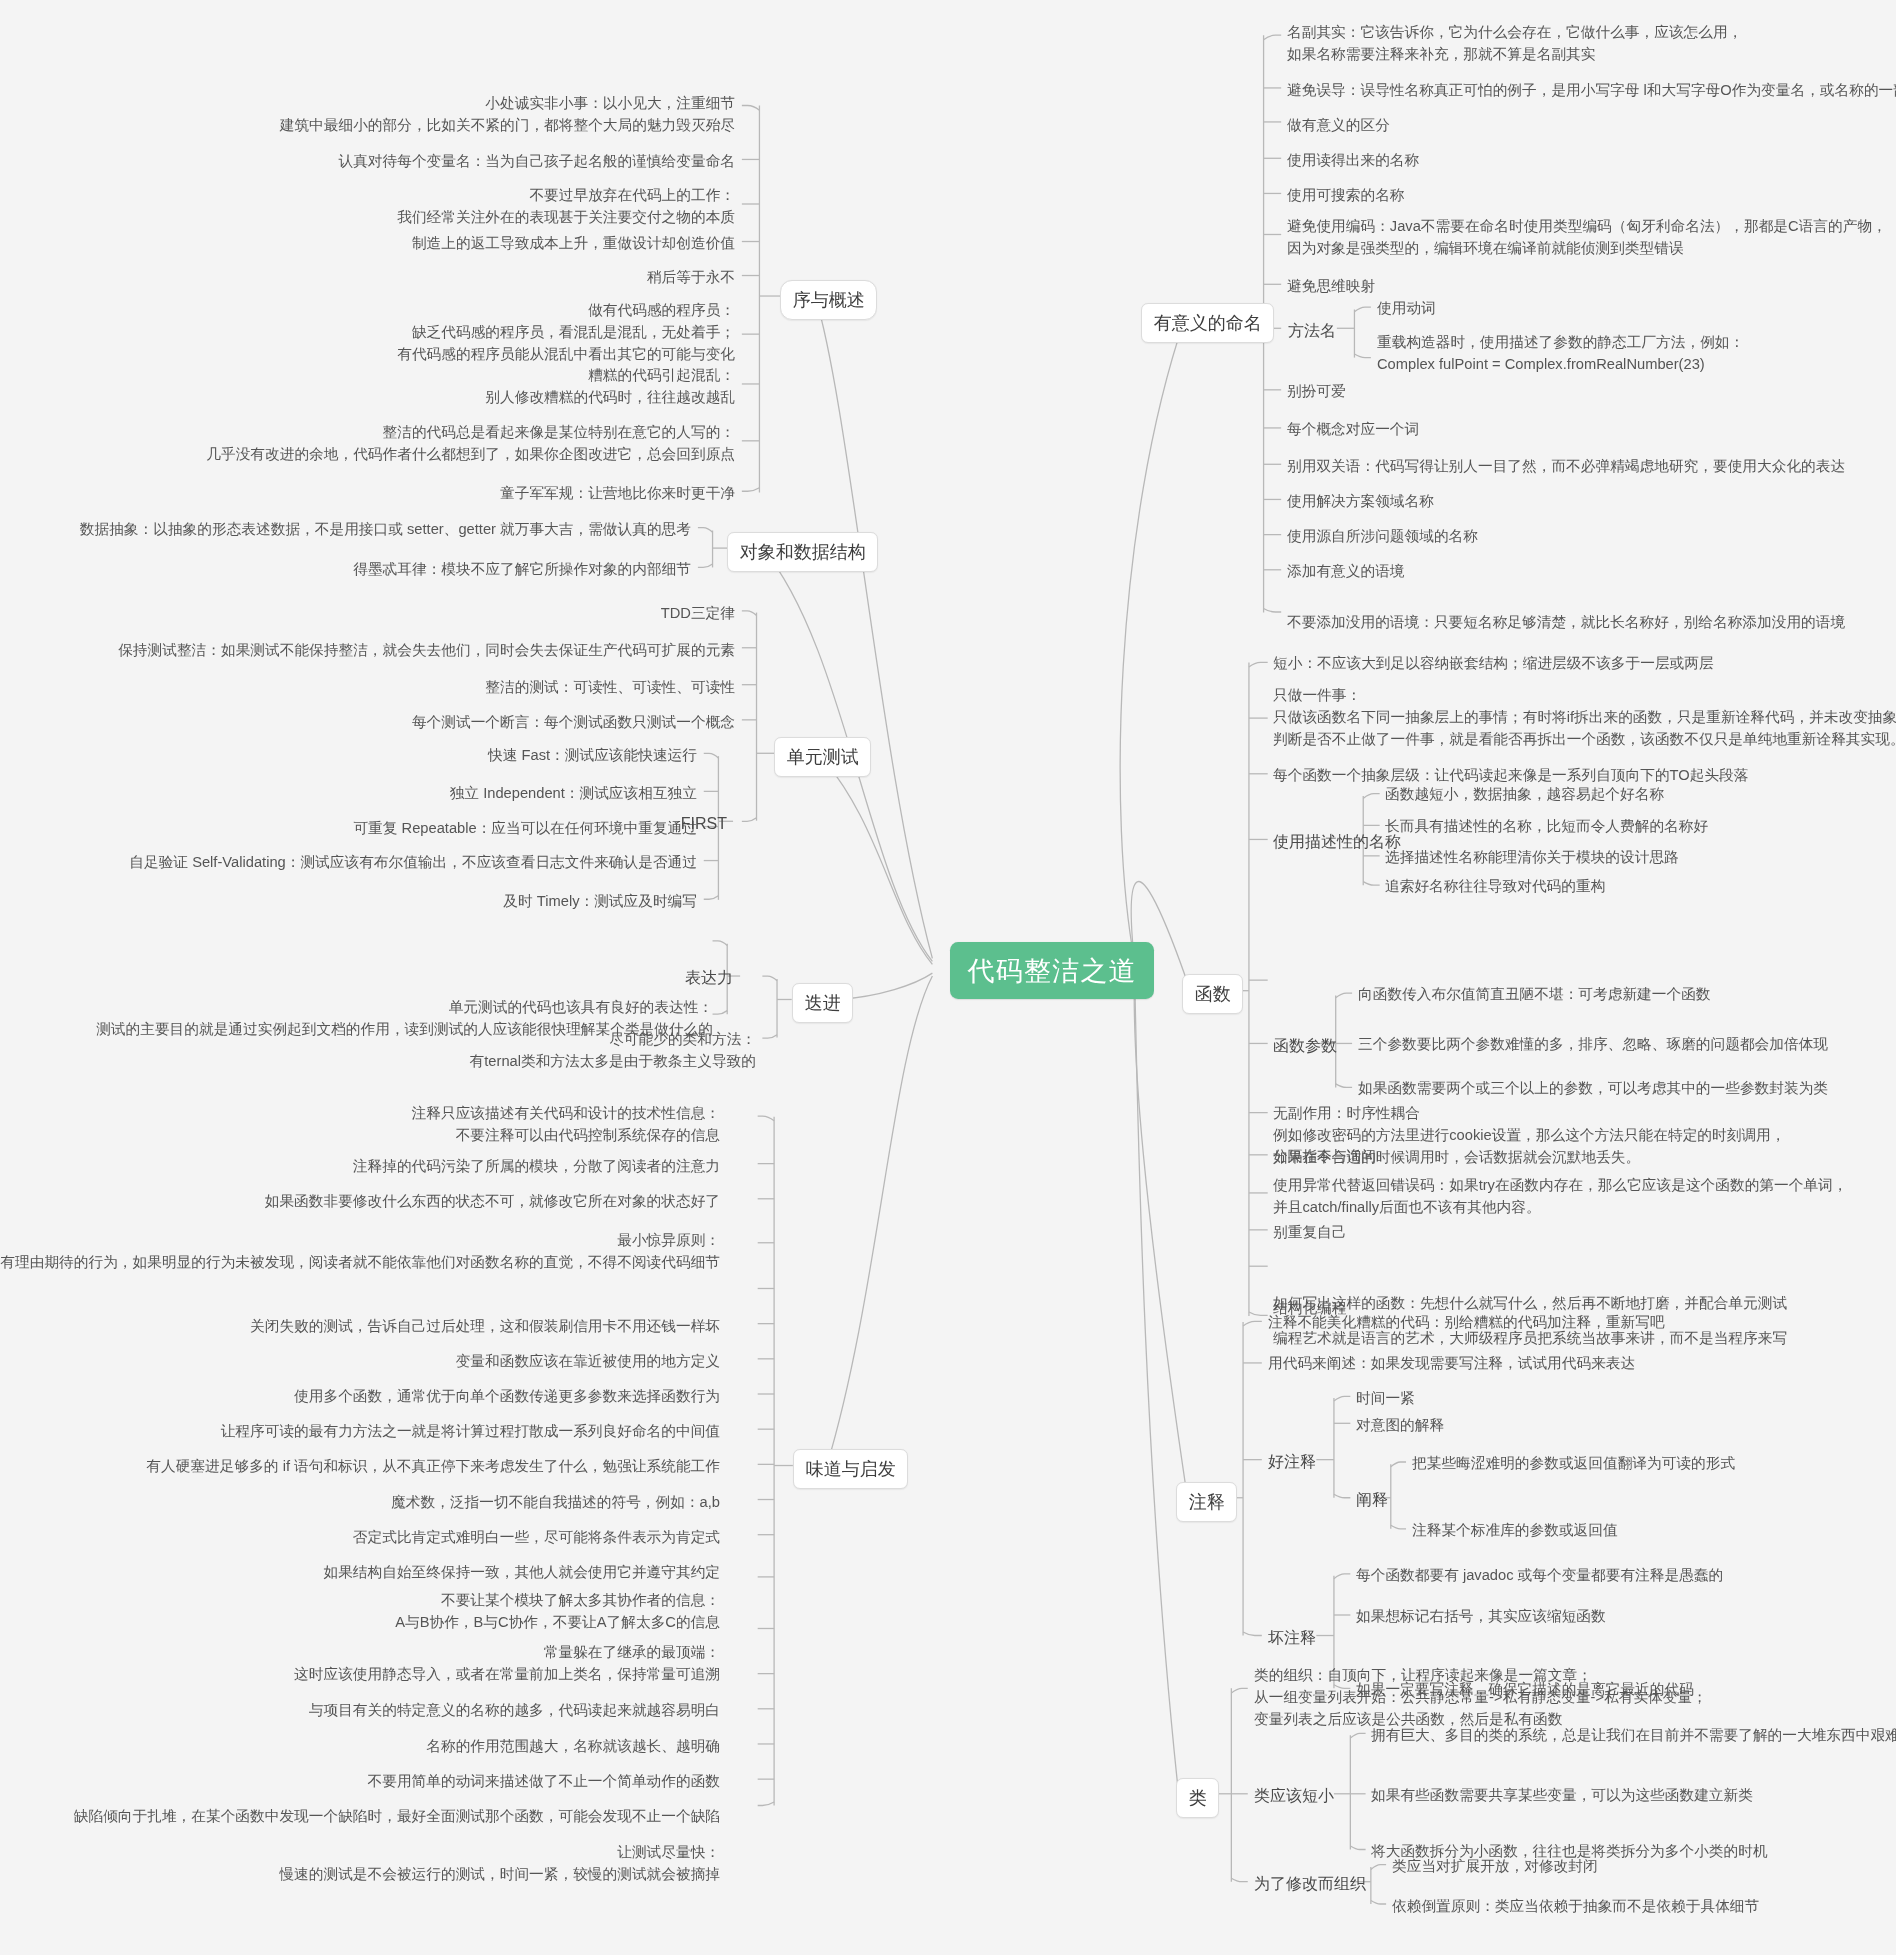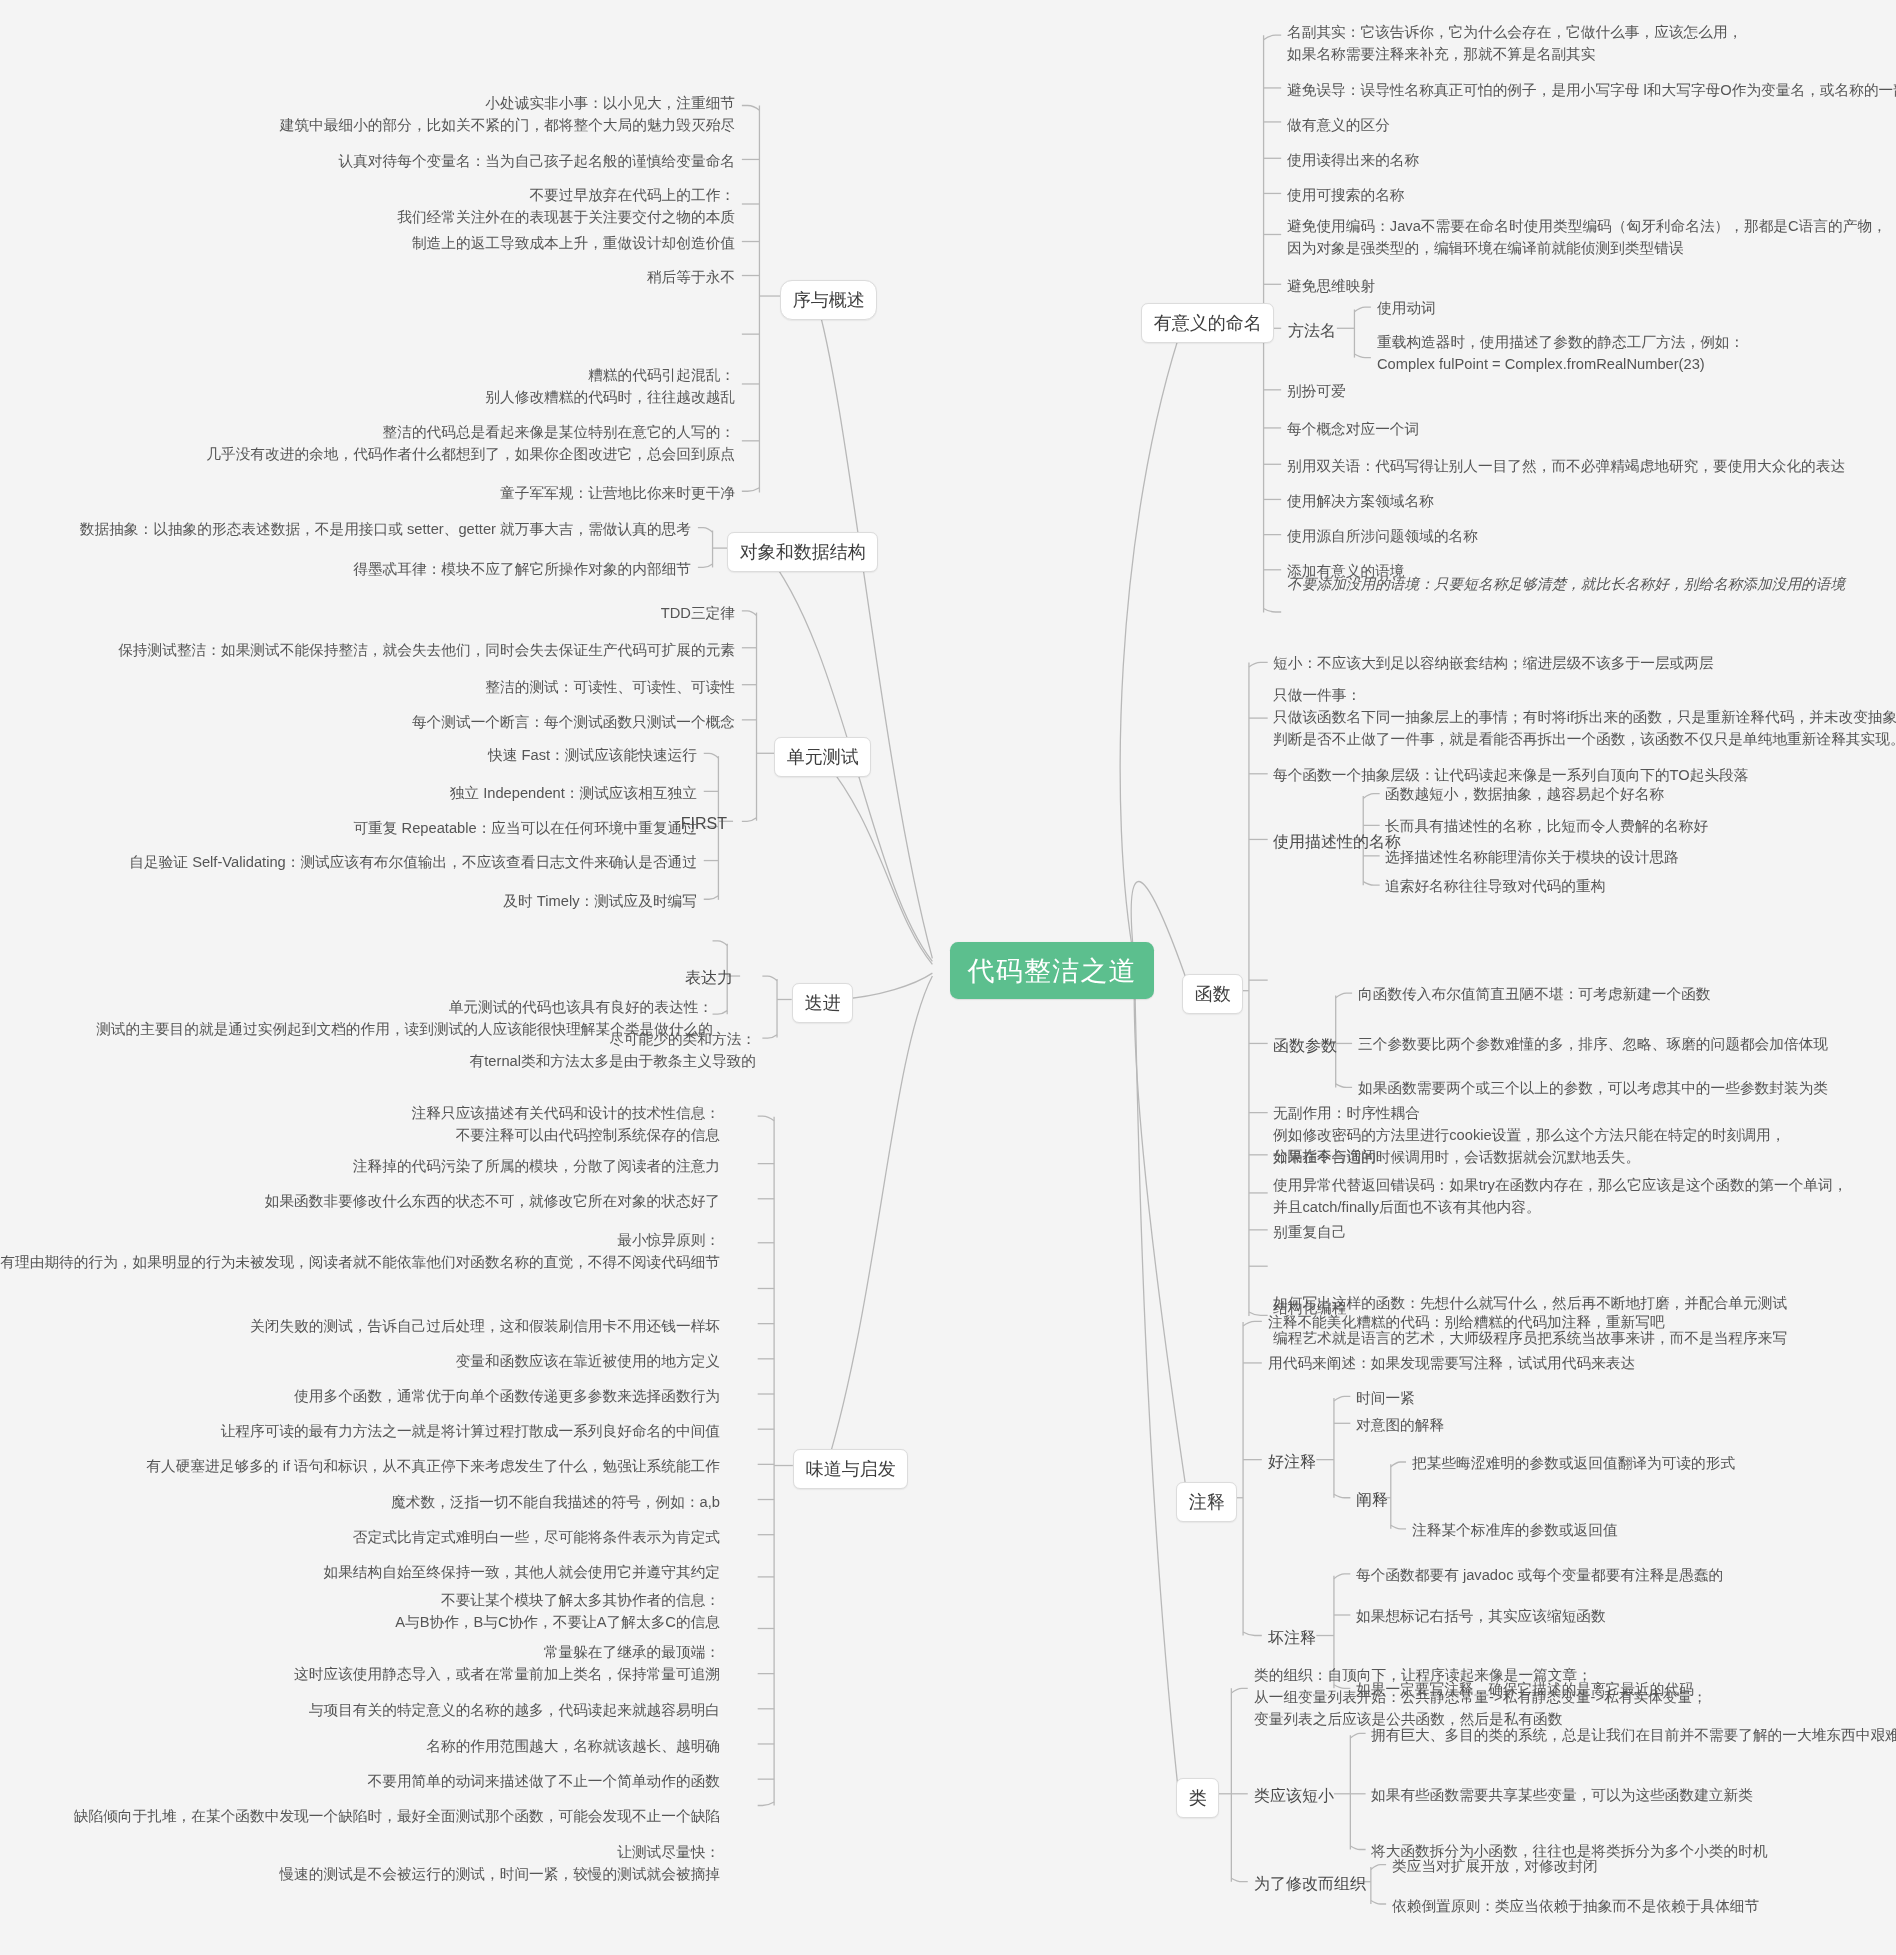--- a/index.html
+++ b/index.html
@@ -259,20 +259,23 @@
   <div class="branch-node" style="left:1176px; top:1482px;">注释</div>
   <div class="branch-node" style="left:1176px; top:1778px;">类</div>
 
   <div class="leaf l" style="right:1162px; top:93px;">小处诚实非小事：以小见大，注重细节
 建筑中最细小的部分，比如关不紧的门，都将整个大局的魅力毁灭殆尽</div>
   <div class="leaf l" style="right:1162px; top:151px;">认真对待每个变量名：当为自己孩子起名般的谨慎给变量命名</div>
   <div class="leaf l" style="right:1162px; top:185px;">不要过早放弃在代码上的工作：
 我们经常关注外在的表现甚于关注要交付之物的本质</div>
   <div class="leaf l" style="right:1162px; top:233px;">制造上的返工导致成本上升，重做设计却创造价值</div>
   <div class="leaf l" style="right:1162px; top:267px;">稍后等于永不</div>
+  <div class="leaf l" style="right:1162px; top:300px;">做有代码感的程序员：
+缺乏代码感的程序员，看混乱是混乱，无处着手；
+有代码感的程序员能从混乱中看出其它的可能与变化</div>
   <div class="leaf l" style="right:1162px; top:365px;">糟糕的代码引起混乱：
 别人修改糟糕的代码时，往往越改越乱</div>
   <div class="leaf l" style="right:1162px; top:422px;text-align:right;">整洁的代码总是看起来像是某位特别在意它的人写的：
 几乎没有改进的余地，代码作者什么都想到了，如果你企图改进它，总会回到原点</div>
   <div class="leaf l" style="right:1162px; top:483px;">童子军军规：让营地比你来时更干净</div>
 
   <div class="leaf l" style="right:1206px; top:519px;">数据抽象：以抽象的形态表述数据，不是用接口或 setter、getter 就万事大吉，需做认真的思考</div>
   <div class="leaf l" style="right:1206px; top:559px;">得墨忒耳律：模块不应了解它所操作对象的内部细节</div>
 
   <div class="leaf l" style="right:1162px; top:603px;">TDD三定律</div>
@@ -333,21 +336,21 @@
   <div class="leaf r" style="left:1377px; top:298px;">使用动词</div>
   <div class="leaf r" style="left:1377px; top:332px;">重载构造器时，使用描述了参数的静态工厂方法，例如：
 Complex fulPoint = Complex.fromRealNumber(23)</div>
 
   <div class="leaf r" style="left:1287px; top:381px;">别扮可爱</div>
   <div class="leaf r" style="left:1287px; top:419px;">每个概念对应一个词</div>
   <div class="leaf r" style="left:1287px; top:456px;">别用双关语：代码写得让别人一目了然，而不必弹精竭虑地研究，要使用大众化的表达</div>
   <div class="leaf r" style="left:1287px; top:491px;">使用解决方案领域名称</div>
   <div class="leaf r" style="left:1287px; top:526px;">使用源自所涉问题领域的名称</div>
   <div class="leaf r" style="left:1287px; top:561px;">添加有意义的语境</div>
-  <div class="leaf r" style="left:1287px; top:574px;font-style:italic;">不要添加没用的语境：只要短名称足够清楚，就比长名称好，别给名称添加没用的语境</div>
+  <div class="leaf r" style="left:1287px; top:612px;">不要添加没用的语境：只要短名称足够清楚，就比长名称好，别给名称添加没用的语境</div>
 
   <div class="leaf r" style="left:1273px; top:653px;">短小：不应该大到足以容纳嵌套结构；缩进层级不该多于一层或两层</div>
   <div class="leaf r" style="left:1273px; top:685px;">只做一件事：
 只做该函数名下同一抽象层上的事情；有时将if拆出来的函数，只是重新诠释代码，并未改变抽象层级。
 判断是否不止做了一件事，就是看能否再拆出一个函数，该函数不仅只是单纯地重新诠释其实现。</div>
   <div class="leaf r" style="left:1273px; top:765px;">每个函数一个抽象层级：让代码读起来像是一系列自顶向下的TO起头段落</div>
 
   <div class="group-label" style="left:1273px; top:831px;">使用描述性的名称</div>
   <div class="leaf r" style="left:1385px; top:784px;">函数越短小，数据抽象，越容易起个好名称</div>
   <div class="leaf r" style="left:1385px; top:816px;">长而具有描述性的名称，比短而令人费解的名称好</div>

